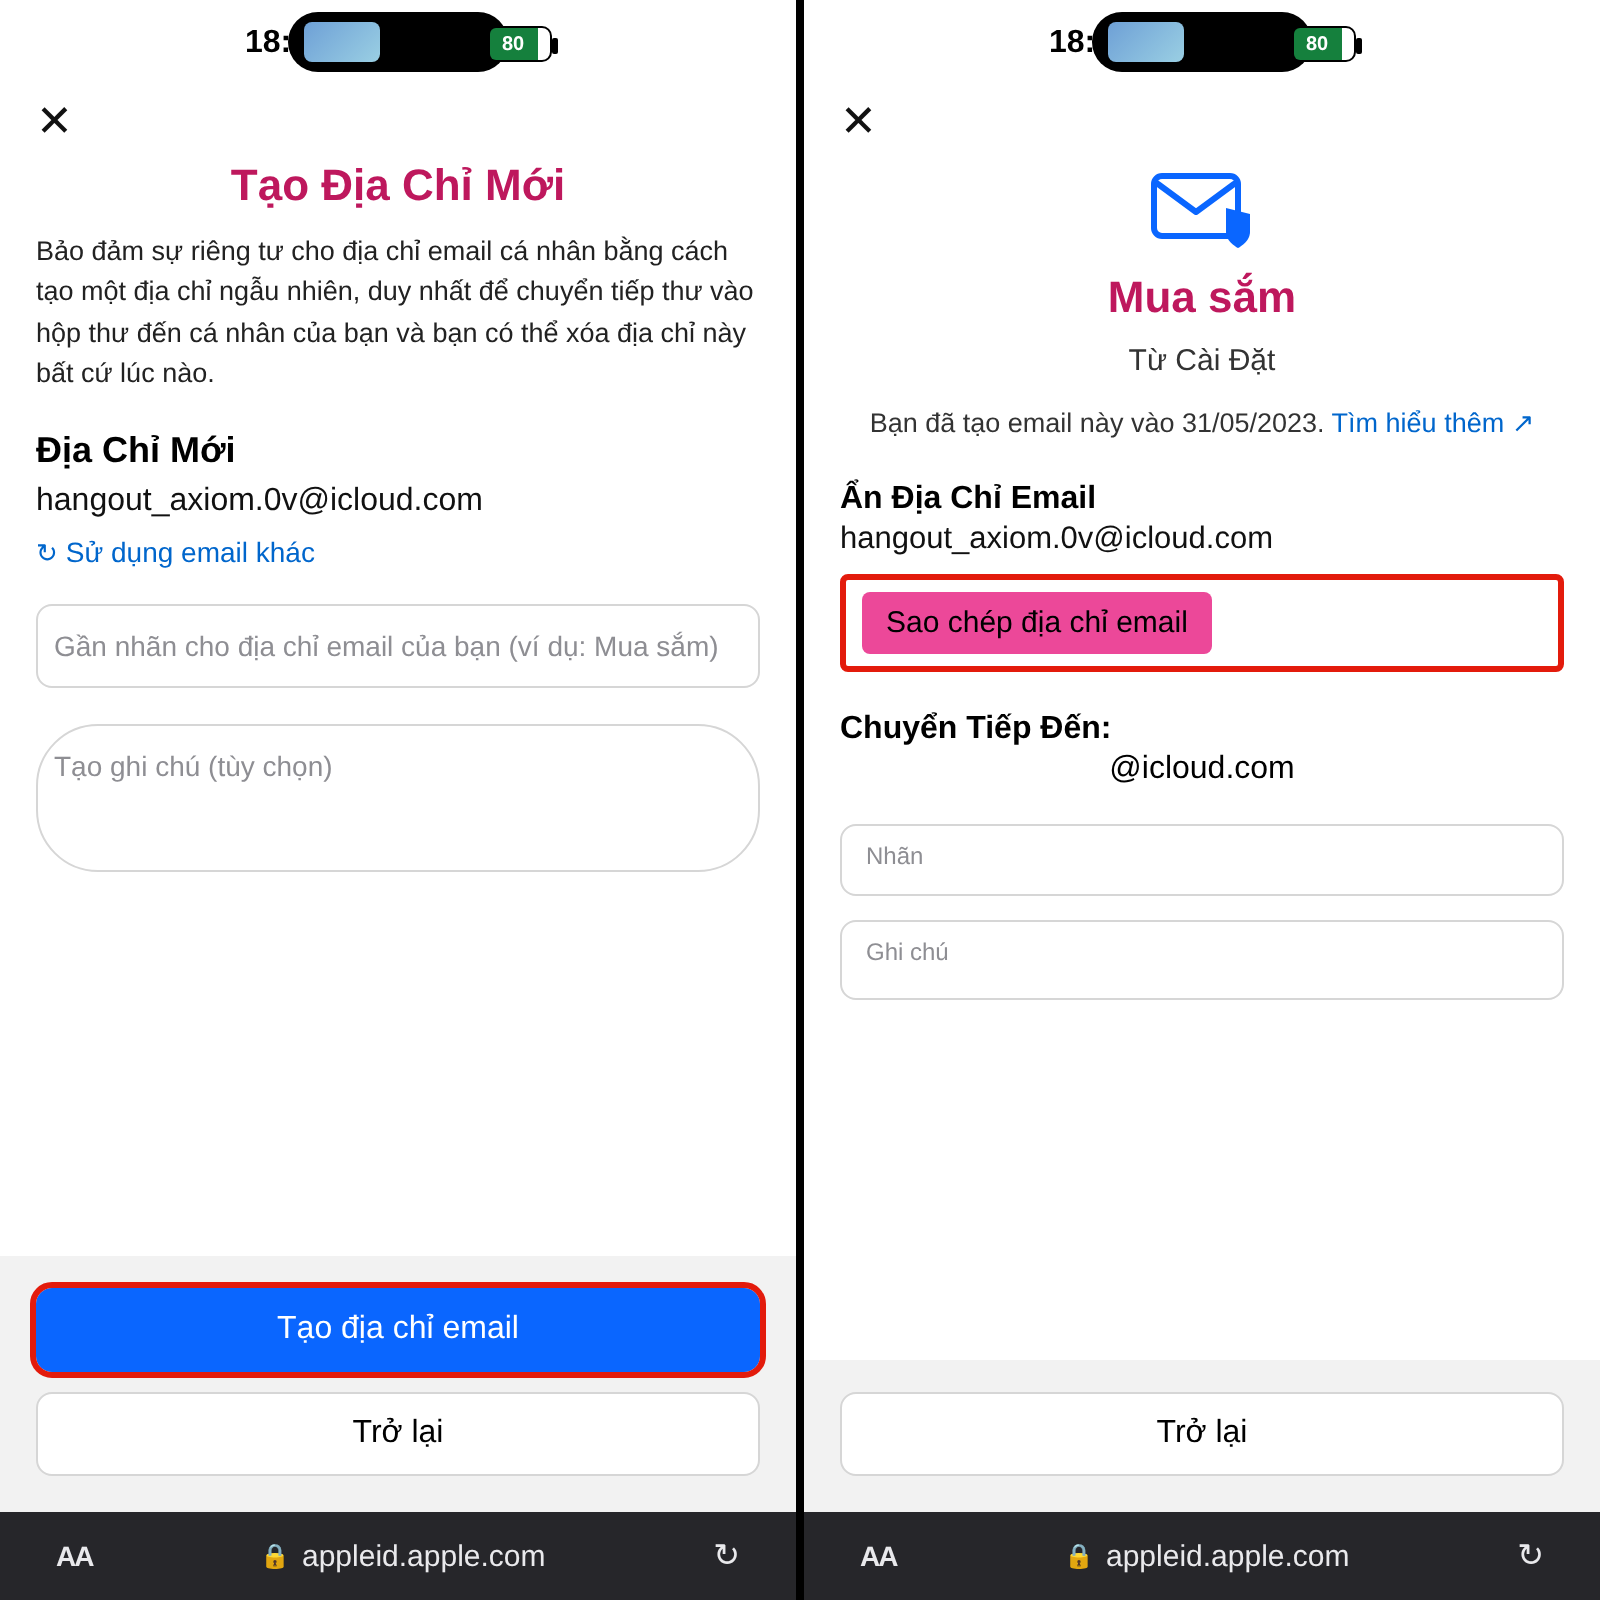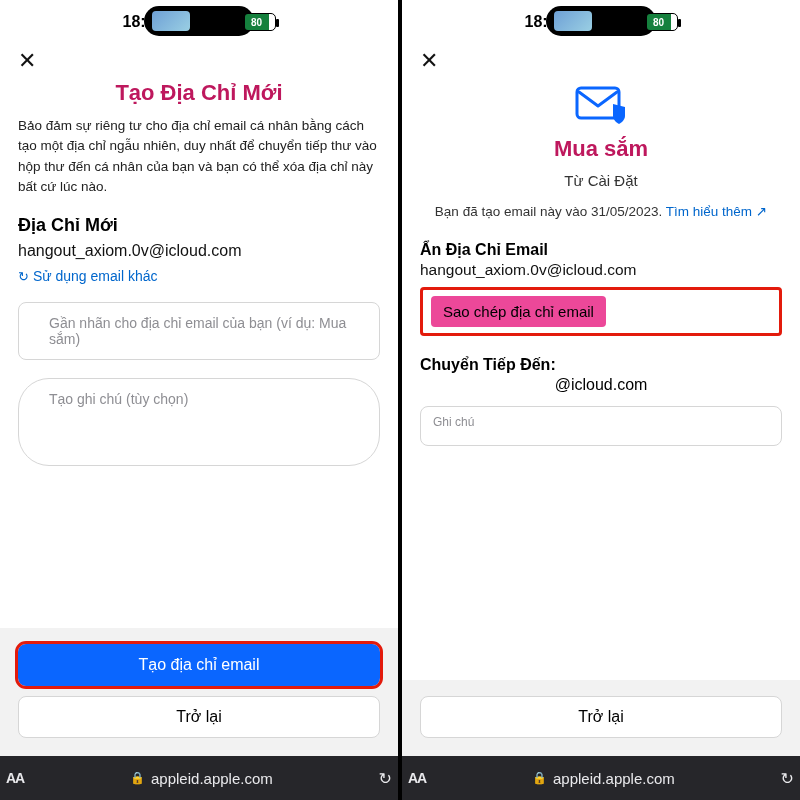--- a/index.html
+++ b/index.html
@@ -28,22 +28,22 @@
 
   .content { flex: 1; overflow: hidden; padding: 4px 18px 0 18px; display: flex; flex-direction: column; }
   .close { font-size: 22px; font-weight: 400; color:#111; cursor: pointer; margin-bottom: 4px; user-select:none; }
   .title { text-align: center; font-size: 22px; font-weight: 700; margin: 2px 0 10px 0; color:#be185d; }
   .desc { text-align: left; font-size: 13.5px; line-height: 1.5; color: #222; margin-bottom: 18px; }
   .section-label { font-size: 18px; font-weight: 700; margin-bottom: 6px; }
   .addr { font-size: 16px; color:#111; margin-bottom: 8px; }
   .link { color:#0066cc; font-size: 14px; text-decoration:none; display:inline-flex; align-items:center; gap:4px; }
   .refresh { font-size: 13px; }
 
-  .input-box { border: 1px solid #d6d6d6; border-radius: 8px; padding: 12px 30px; margin-top: 18px; background:#fff; }
-  .input-box.tall { height: 88px; border-radius: 31px; }
+  .input-box { border: 1px solid #d6d6d6; border-radius: 8px; padding: 12px 8px; margin-top: 18px; background:#fff; }
+  .input-box.tall { height: 74px; border-radius: 31px; }
   .input-box .ph { color:#8e8e93; font-size: 14px; }
 
   .footer { background:#f2f2f2; padding: 16px 18px 8px 18px; margin-top:auto; }
   .btn { width:100%; height:42px; border-radius:8px; border:1px solid #d6d6d6; background:#fff; font-size:16px; display:flex; align-items:center; justify-content:center; margin-bottom:10px; cursor:pointer; }
   .btn.primary { background:#0a66ff; color:#fff; border:none; }
   .hl { outline: 3px solid #e31b0c; outline-offset: 0; }
 
   .hl2 { border: 3px solid #e31b0c; display:inline-block; padding: 6px 8px; border-radius:4px; margin-top:8px; }
   .copy-btn { background:#ec4899; border:none; padding:7px 12px; font-size:15px; border-radius:4px; }
 
@@ -54,21 +54,21 @@
   .info-line a { color:#0066cc; text-decoration:none; }
   .field-label { font-size:16px; font-weight:700; margin-top:6px; }
   .field-val { font-size:15.5px; color:#111; margin-top:2px; }
   .fwd { font-size:16px; font-weight:700; margin-top:20px; }
   .fwd-val { font-size:16px; text-align:center; margin-top:2px; }
 
   .r-input { border:1px solid #d6d6d6; border-radius:8px; padding:8px 12px 12px 12px; margin-top:18px;}
   .r-input .lab { font-size:12px; color:#8e8e93; }
 
   
-  .safari { background:#26262a; height:44px; display:flex; align-items:center; justify-content:space-between; padding:0 6px; color:#e9e9ec; font-size:15px; }
+  .safari { background:#26262a; height:44px; display:flex; align-items:center; justify-content:space-between; padding:0 28px; color:#e9e9ec; font-size:15px; }
   .safari .url { display:flex; align-items:center; gap:6px; }
   .aa { font-weight:600; font-size:14px; letter-spacing:-1px;}
   .lock { font-size:12px; }
   .reload { font-size:16px; }
 
   svg { display:block; }
 </style>
 </head>
 <body>
 
@@ -199,20 +199,23 @@
 
       <div class="hl2">
         <button class="copy-btn">
           <span>Sao chép địa chỉ email</span>
         </button>
       </div>
 
       <div class="fwd">Chuyển Tiếp Đến:</div>
       <div class="fwd-val">@icloud.com</div>
 
+      <div class="r-input">
+        <div class="lab">Nhãn</div>
+      </div>
       <div class="r-input" style="margin-top:12px; padding-bottom:16px;">
         <div class="lab">Ghi chú</div>
       </div>
     </div>
 
     <div class="footer">
       <div class="btn">
         <span>Trở lại</span>
       </div>
     </div>

